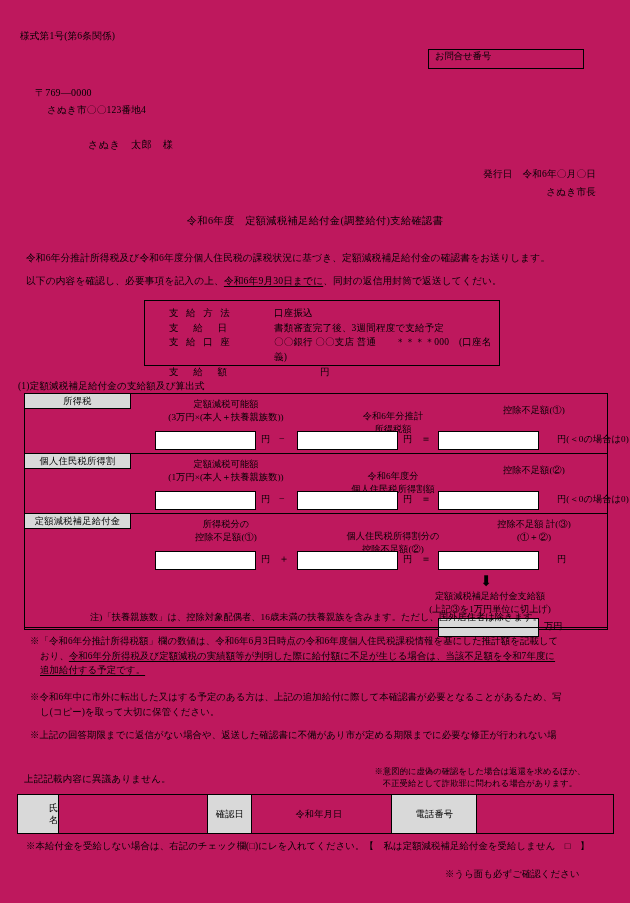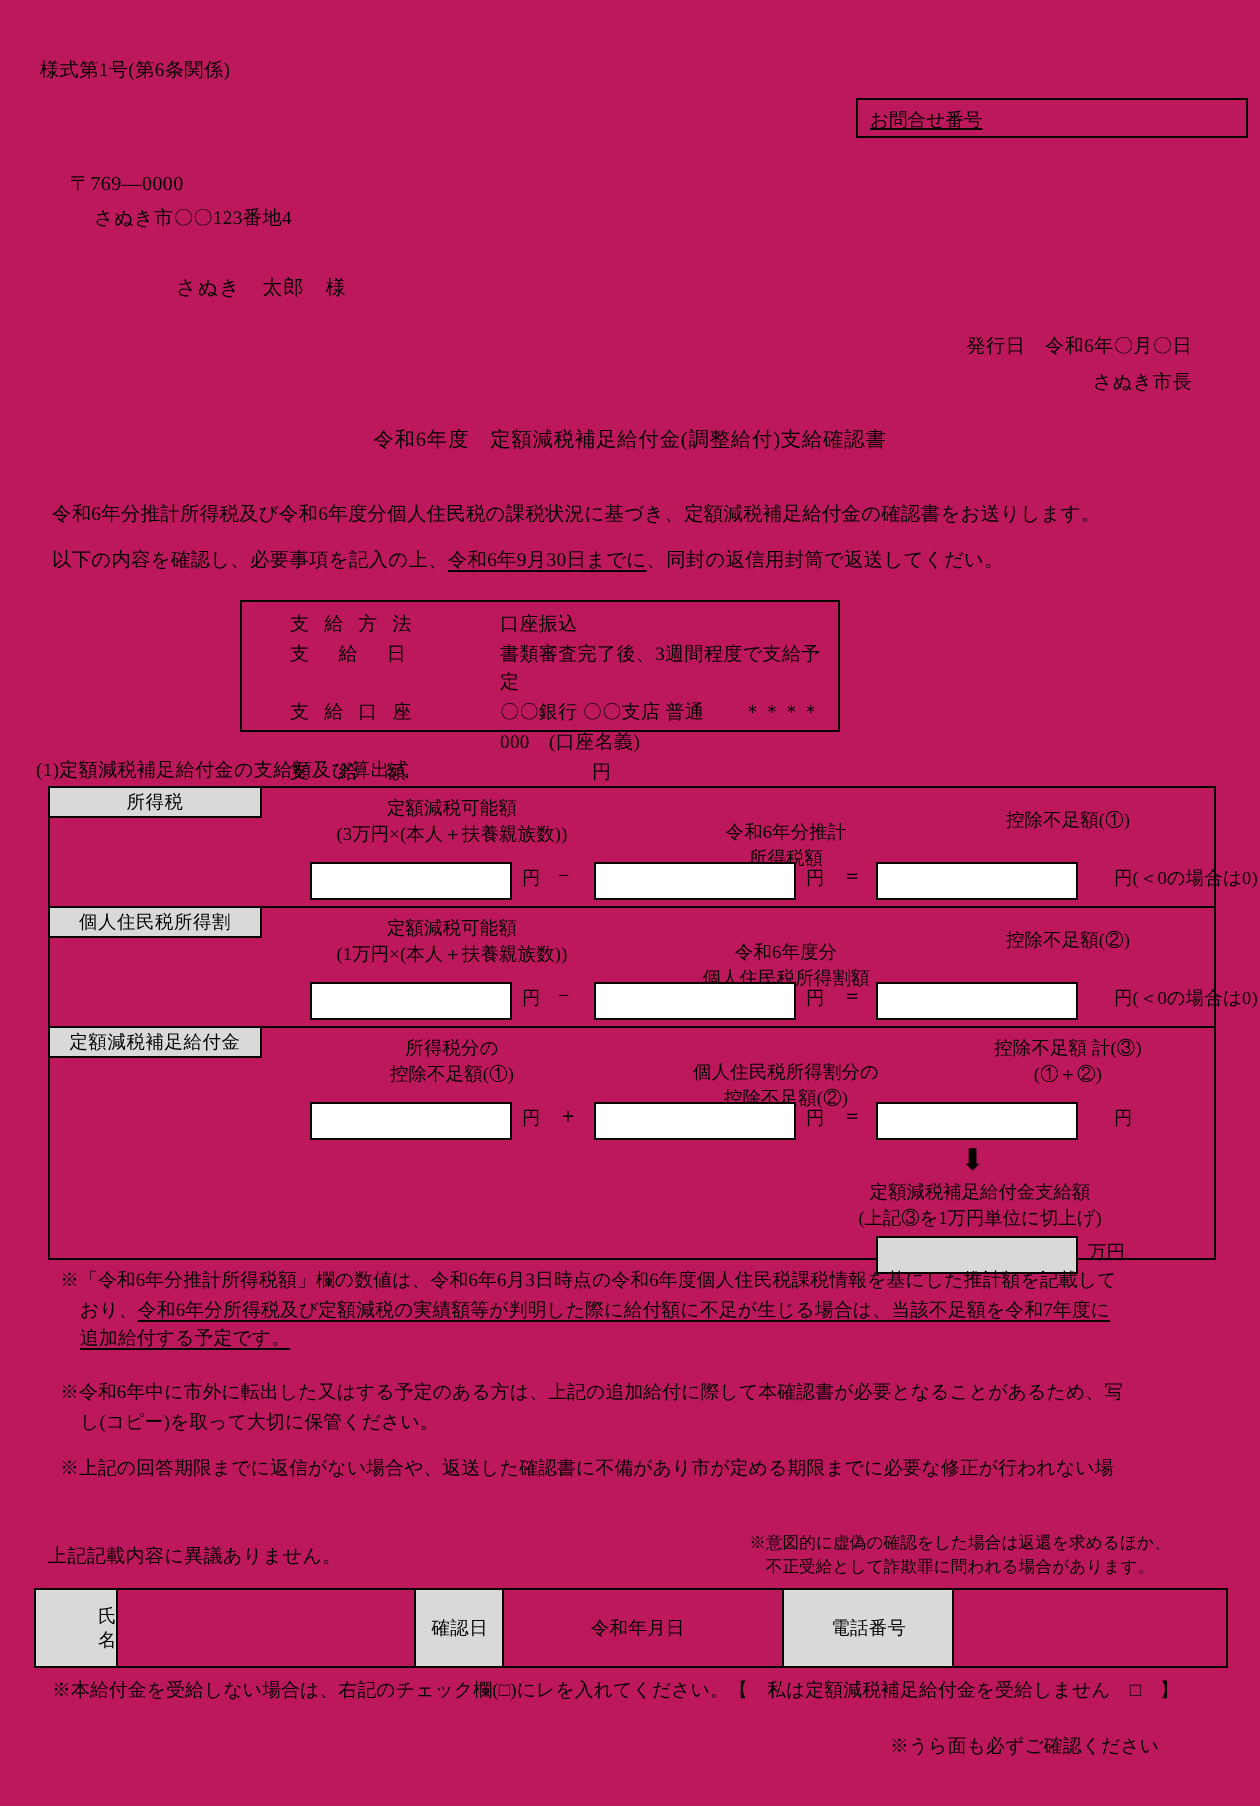--- a/index.html
+++ b/index.html
@@ -23,28 +23,27 @@
   .abs { position: absolute; }
 
   
   .form-no {
     left: 20px; top: 30px;
     font-size: 9.6px;
     letter-spacing: 0.2px;
   }
   .inquiry-box {
     left: 428px; top: 49px;
-    width: 196px; height: 20px;
+    width: 156px; height: 20px;
     border: 1.6px solid #000;
     box-sizing: border-box;
     display: flex;
-    align-items: flex-end;
+    align-items: flex-start;
     padding-left: 6px;
     font-size: 9.3px;
-    text-decoration: underline;
   }
   .postal {
     left: 35px; top: 86px;
     font-size: 10px;
     letter-spacing: 0.2px;
   }
   .address {
     left: 47px; top: 104px;
     font-size: 9.6px;
     letter-spacing: 0.2px;
@@ -80,22 +79,22 @@
   }
   .intro2 {
     left: 26px; top: 274px;
     font-size: 9.7px;
     letter-spacing: 0.15px;
   }
   .u { text-decoration: underline; text-underline-offset: 1.5px; }
 
   
   .pay-box {
-    left: 120px; top: 300px;
-    width: 300px; height: 66px;
+    left: 144px; top: 300px;
+    width: 356px; height: 66px;
     border: 1.4px solid #000;
     box-sizing: border-box;
     padding: 5px 0 0 24px;
   }
   .pay-row {
     display: flex;
     font-size: 9.5px;
     line-height: 1.55;
   }
   .pay-label {
@@ -427,20 +426,21 @@
 
       <div class="final-cap">
         <div>定額減税補足給付金支給額</div>
         <div>(上記③を1万円単位に切上げ)</div>
       </div>
       <div class="final-box"></div>
       <span class="final-unit">万円</span>
     </div>
   </div>
 
+  <div class="abs note-row">注)「扶養親族数」は、控除対象配偶者、16歳未満の扶養親族を含みます。ただし、国外居住者は除きます。</div>
 
   <div class="abs note note-1">
     <span>※「令和6年分推計所得税額」欄の数値は、令和6年6月3日時点の令和6年度個人住民税課税情報を基にした推計額を記載して</span><span class="note-ind"><span>おり、</span><span class="u">令和6年分所得税及び定額減税の実績額等が判明した際に給付額に不足が生じる場合は、当該不足額を令和7年度に</span></span><span class="note-ind u">追加給付する予定です。</span>
   </div>
 
   <div class="abs note note-2">
     <span>※令和6年中に市外に転出した又はする予定のある方は、上記の追加給付に際して本確認書が必要となることがあるため、写</span><span class="note-ind">し(コピー)を取って大切に保管ください。</span>
   </div>
 
   <div class="abs note note-3">

